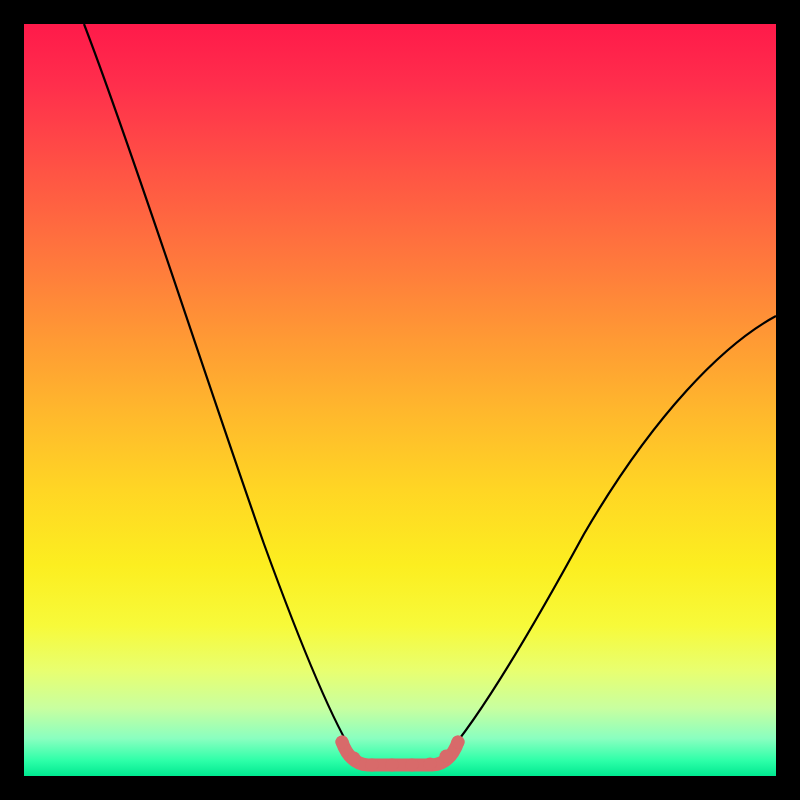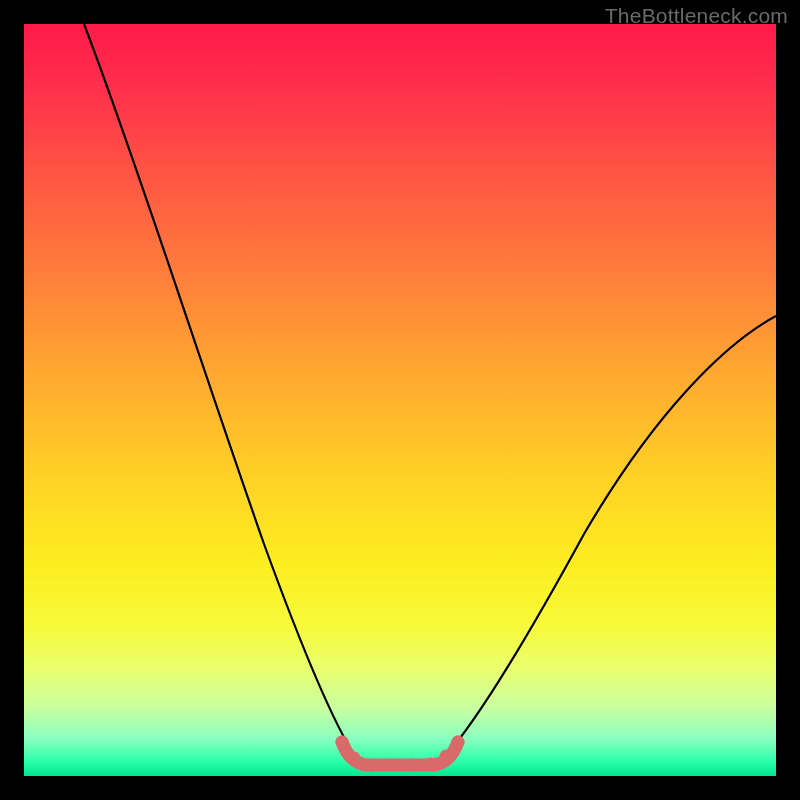--- a/index.html
+++ b/index.html
@@ -91,14 +91,13 @@
         <circle cx="348" cy="741" r="6.5"></circle>
         <circle cx="368" cy="741" r="6.5"></circle>
         <circle cx="388" cy="741" r="6.5"></circle>
         <circle cx="406" cy="740" r="6.5"></circle>
         <circle cx="422" cy="732" r="6.5"></circle>
         <circle cx="434" cy="718" r="6.5"></circle>
       </g>
     </svg>
   </div>
 
-  <div class="watermark">TheBottleneck.com</div>
 </div>
 
 </body></html>

